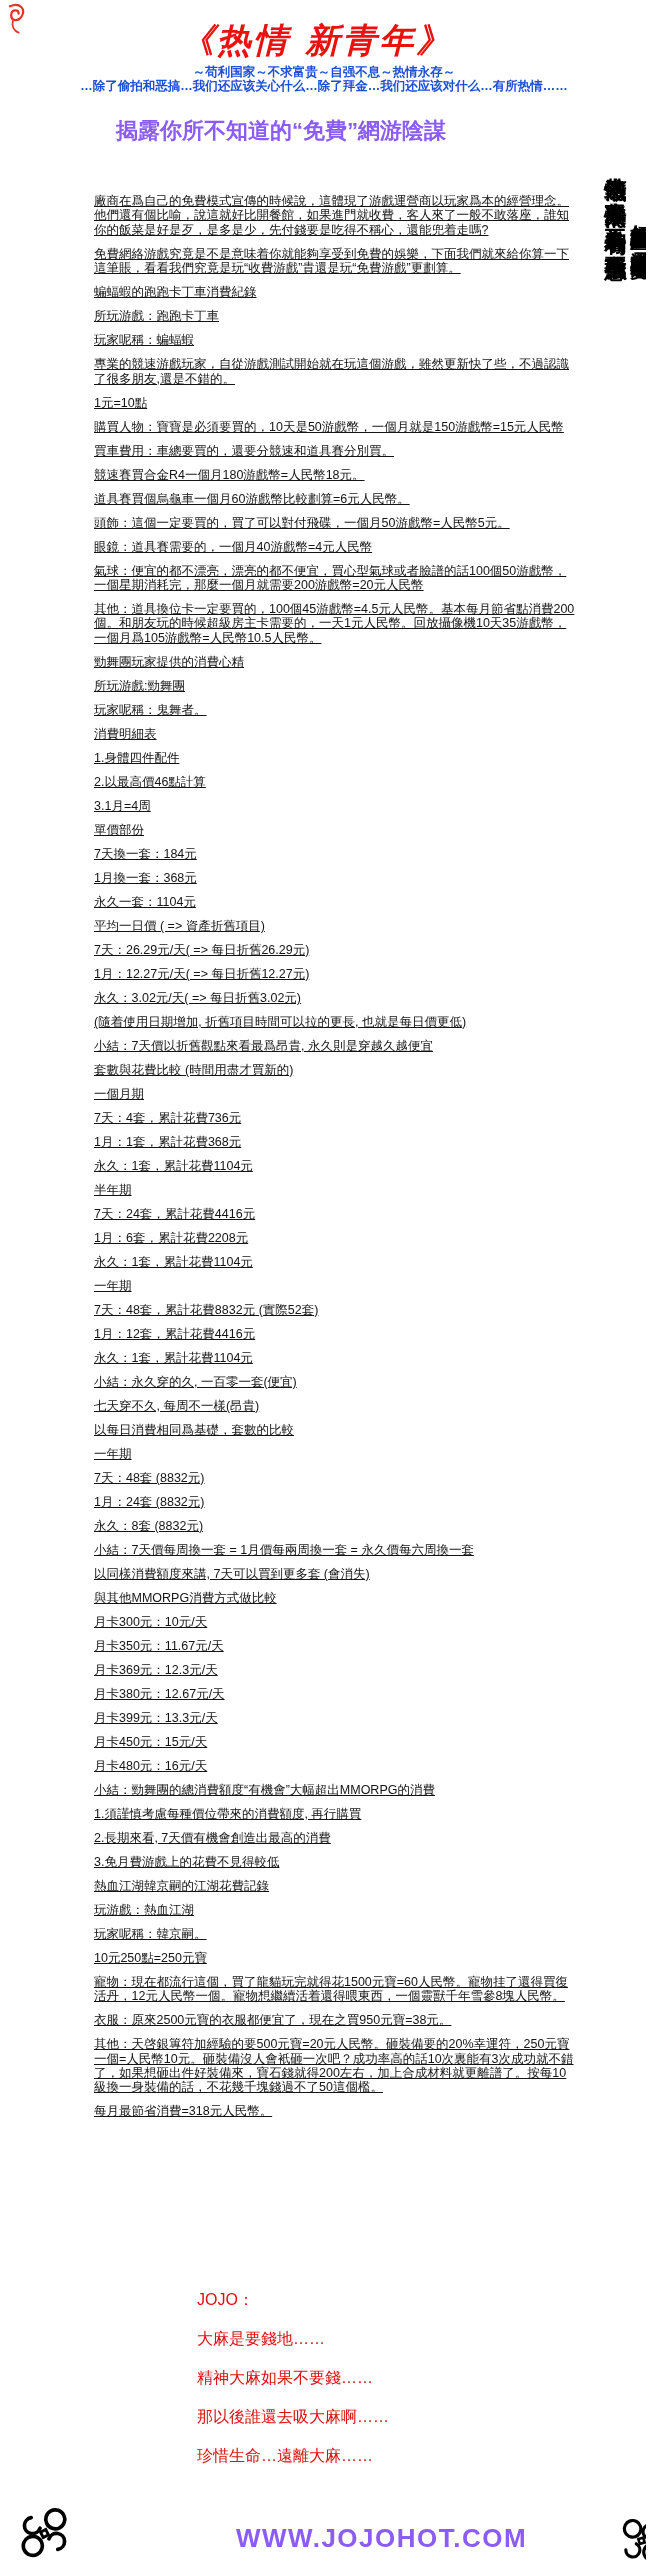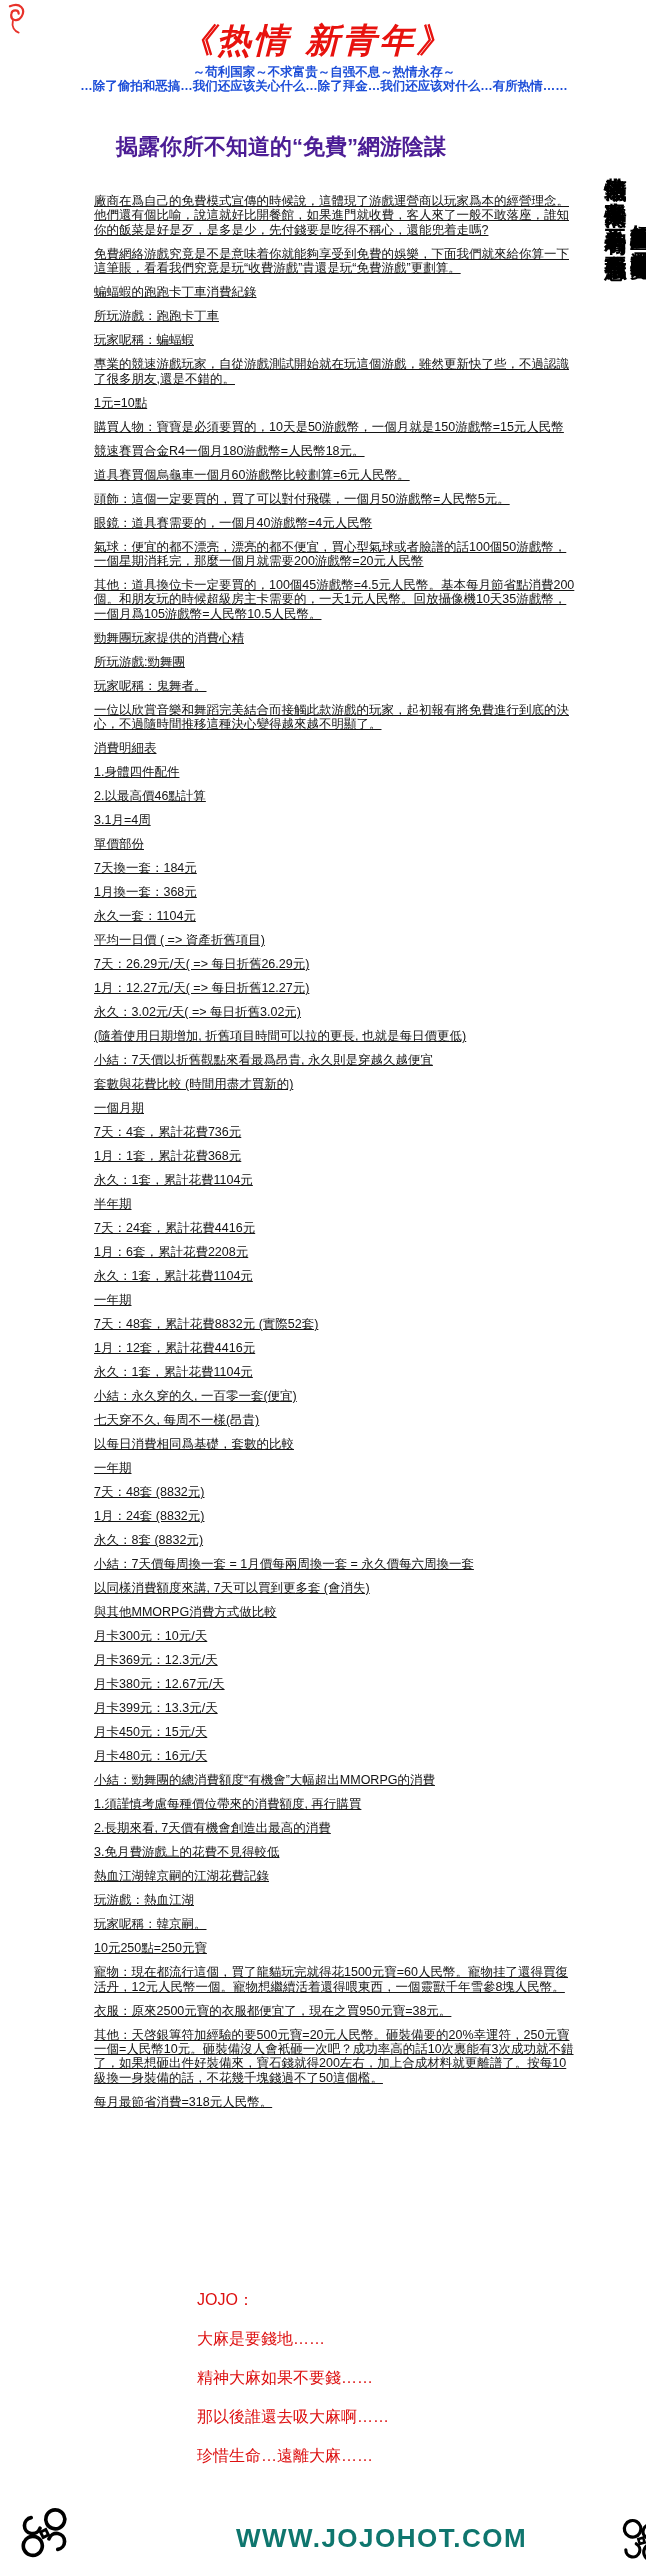--- a/index.html
+++ b/index.html
@@ -11,22 +11,22 @@
   .title{
     position:absolute;top:17.7px;left:0;width:633px;text-align:center;
     font-family:"DejaVu Serif", serif;font-style:italic;font-weight:bold;
     font-size:34px;letter-spacing:2.9px;color:#e8120e;white-space:nowrap;
   }
   .slogans{
     position:absolute;top:65px;left:0;width:648px;text-align:center;
     font-weight:bold;font-size:12.5px;line-height:14px;color:#1d4ed8;white-space:nowrap;
   }
   .headline{
-    position:absolute;top:132px;left:116px;
-    font-size:22px;font-weight:bold;color:#4c1d95;white-space:nowrap;
+    position:absolute;top:116px;left:116px;
+    font-size:22px;font-weight:bold;color:#8b5cf6;white-space:nowrap;
   }
   
   .vcols{
     position:absolute;top:160px;left:602px;height:559px;
     writing-mode:vertical-rl;text-orientation:upright;
     font-weight:bold;color:#000;
   }
   .vcol-outer{font-size:20.6px;line-height:25px;padding-top:49px;letter-spacing:0.7px;}
   .vcol-inner{font-size:22px;line-height:26.5px;letter-spacing:0.7px;}
   
@@ -39,21 +39,21 @@
   
   .jojo{
     position:absolute;top:2290px;left:197px;color:#dd1010;
     font-size:16px;line-height:20.6px;
   }
   .jojo-heading{margin:0 0 18.4px 0;}
   .jojo-line{margin:0 0 18.4px 0;}
   
   .site-url{
     position:absolute;top:2523px;left:236px;
-    font-size:26px;font-weight:bold;letter-spacing:1.5px;color:#0f766e;white-space:nowrap;
+    font-size:26px;font-weight:bold;letter-spacing:1.5px;color:#8b5cf6;white-space:nowrap;
   }
   .ornament{position:absolute;}
   .ornament-left{top:2505px;left:17.7px;}
   .ornament-right{top:2514px;left:617px;transform:rotate(100deg);}
   .flourish{position:absolute;top:1.5px;left:4.4px;}
 </style>
 </head>
 <body>
 
 <div class="page">
@@ -79,30 +79,30 @@
 
   <div class="article" id="article">
       <div class="para">廠商在爲自己的免費模式宣傳的時候說，這體現了游戲運營商以玩家爲本的經營理念。他們還有個比喻，說這就好比開餐館，如果進門就收費，客人來了一般不敢落座，誰知你的飯菜是好是歹，是多是少，先付錢要是吃得不稱心，還能兜着走嗎?</div>
       <div class="para">免費網絡游戲究竟是不是意味着你就能夠享受到免費的娛樂，下面我們就來給你算一下這筆賬，看看我們究竟是玩“收費游戲”貴還是玩“免費游戲”更劃算。</div>
       <div class="para gap-lg">蝙蝠蝦的跑跑卡丁車消費紀錄</div>
       <div class="para">所玩游戲：跑跑卡丁車</div>
       <div class="para">玩家呢稱：蝙蝠蝦</div>
       <div class="para">專業的競速游戲玩家，自從游戲測試開始就在玩這個游戲，雖然更新快了些，不過認識了很多朋友,還是不錯的。</div>
       <div class="para">1元=10點</div>
       <div class="para">購買人物：寶寶是必須要買的，10天是50游戲幣，一個月就是150游戲幣=15元人民幣</div>
+      <div class="para">買車費用：車總要買的，還要分競速和道具賽分別買。</div>
       <div class="para">競速賽買合金R4一個月180游戲幣=人民幣18元。</div>
       <div class="para">道具賽買個烏龜車一個月60游戲幣比較劃算=6元人民幣。</div>
       <div class="para">頭飾：這個一定要買的，買了可以對付飛碟，一個月50游戲幣=人民幣5元。</div>
       <div class="para">眼鏡：道具賽需要的，一個月40游戲幣=4元人民幣</div>
       <div class="para">氣球：便宜的都不漂亮，漂亮的都不便宜，買心型氣球或者臉譜的話100個50游戲幣，一個星期消耗完，那麼一個月就需要200游戲幣=20元人民幣</div>
       <div class="para">其他：道具換位卡一定要買的，100個45游戲幣=4.5元人民幣。基本每月節省點消費200個。和朋友玩的時候超級房主卡需要的，一天1元人民幣。回放攝像機10天35游戲幣，一個月爲105游戲幣=人民幣10.5人民幣。</div>
       <div class="para gap-lg">勁舞團玩家提供的消費心精</div>
       <div class="para">所玩游戲:勁舞團</div>
       <div class="para">玩家呢稱：鬼舞者。</div>
-      <div class="para">一位以欣賞音樂和舞蹈完美結合而接觸此款游戲的玩家，起初報有將免費進行到底的決心，不過隨時間推移這種決心變得越來越不明顯了。</div>
       <div class="para">消費明細表</div>
       <div class="para">1.身體四件配件</div>
       <div class="para">2.以最高價46點計算</div>
       <div class="para">3.1月=4周</div>
       <div class="para">單價部份</div>
       <div class="para">7天換一套：184元</div>
       <div class="para">1月換一套：368元</div>
       <div class="para">永久一套：1104元</div>
       <div class="para">平均一日價 ( =&gt; 資產折舊項目)</div>
       <div class="para">7天：26.29元/天( =&gt; 每日折舊26.29元)</div>
@@ -127,20 +127,21 @@
       <div class="para">七天穿不久, 每周不一樣(昂貴)</div>
       <div class="para">以每日消費相同爲基礎，套數的比較</div>
       <div class="para">一年期</div>
       <div class="para">7天：48套 (8832元)</div>
       <div class="para">1月：24套 (8832元)</div>
       <div class="para">永久：8套 (8832元)</div>
       <div class="para">小結：7天價每周換一套 = 1月價每兩周換一套 = 永久價每六周換一套</div>
       <div class="para">以同樣消費額度來講, 7天可以買到更多套 (會消失)</div>
       <div class="para">與其他MMORPG消費方式做比較</div>
       <div class="para">月卡300元：10元/天</div>
+      <div class="para">月卡350元：11.67元/天</div>
       <div class="para">月卡369元：12.3元/天</div>
       <div class="para">月卡380元：12.67元/天</div>
       <div class="para">月卡399元：13.3元/天</div>
       <div class="para">月卡450元：15元/天</div>
       <div class="para">月卡480元：16元/天</div>
       <div class="para">小結：勁舞團的總消費額度“有機會”大幅超出MMORPG的消費</div>
       <div class="para">1.須謹慎考慮每種價位帶來的消費額度, 再行購買</div>
       <div class="para">2.長期來看, 7天價有機會創造出最高的消費</div>
       <div class="para">3.免月費游戲上的花費不見得較低</div>
       <div class="para gap-lg">熱血江湖韓京嗣的江湖花費記錄</div>

